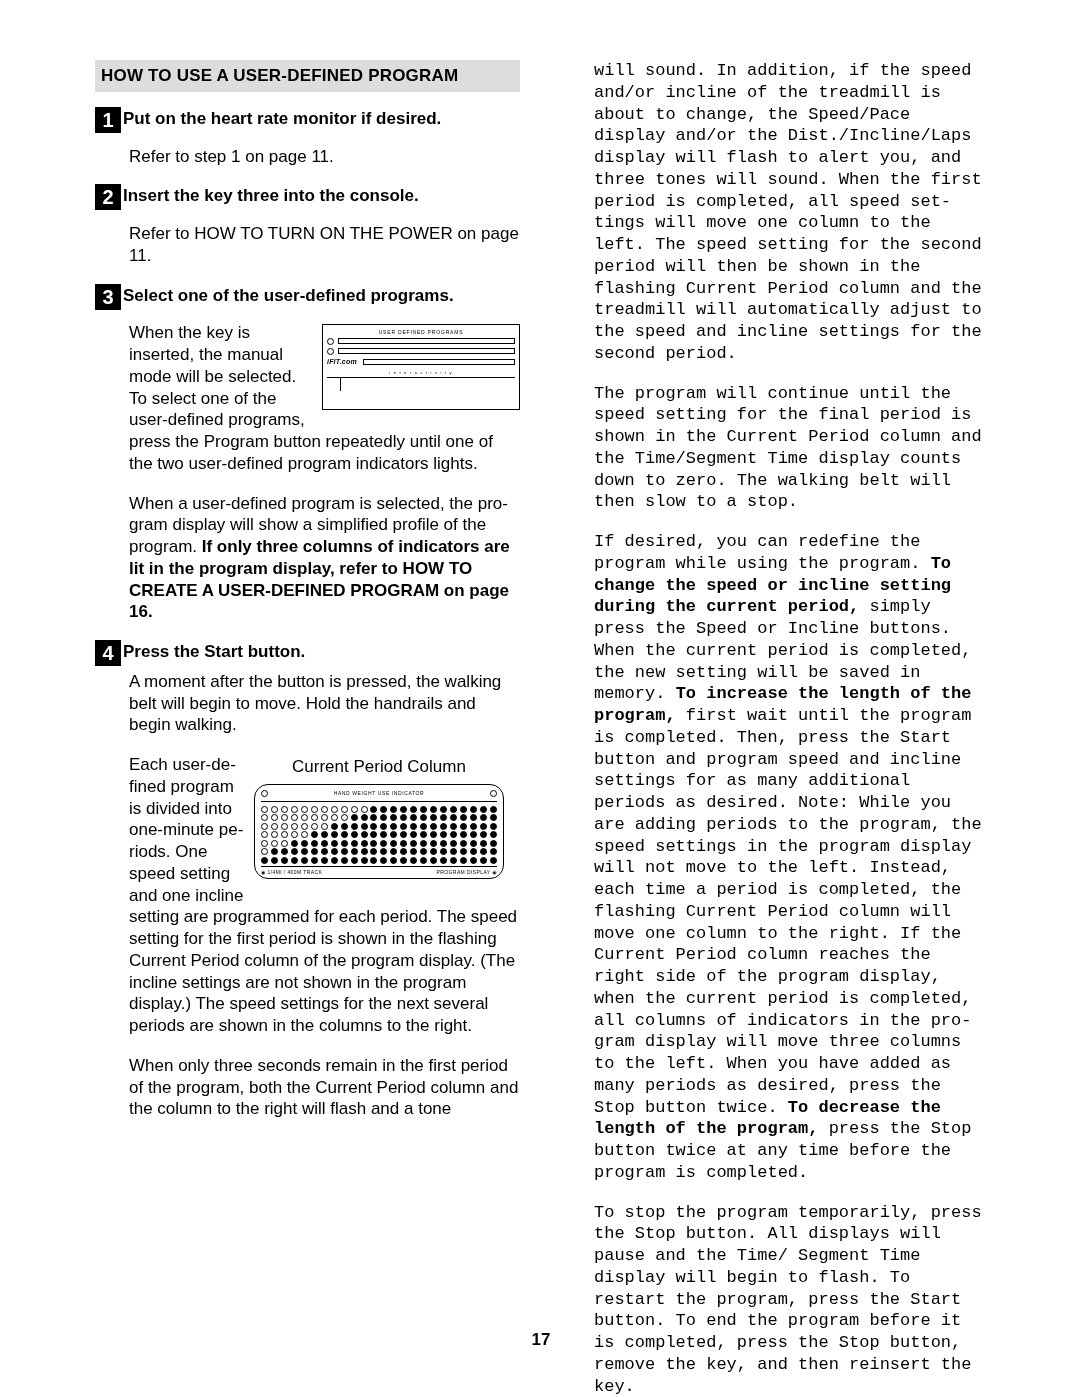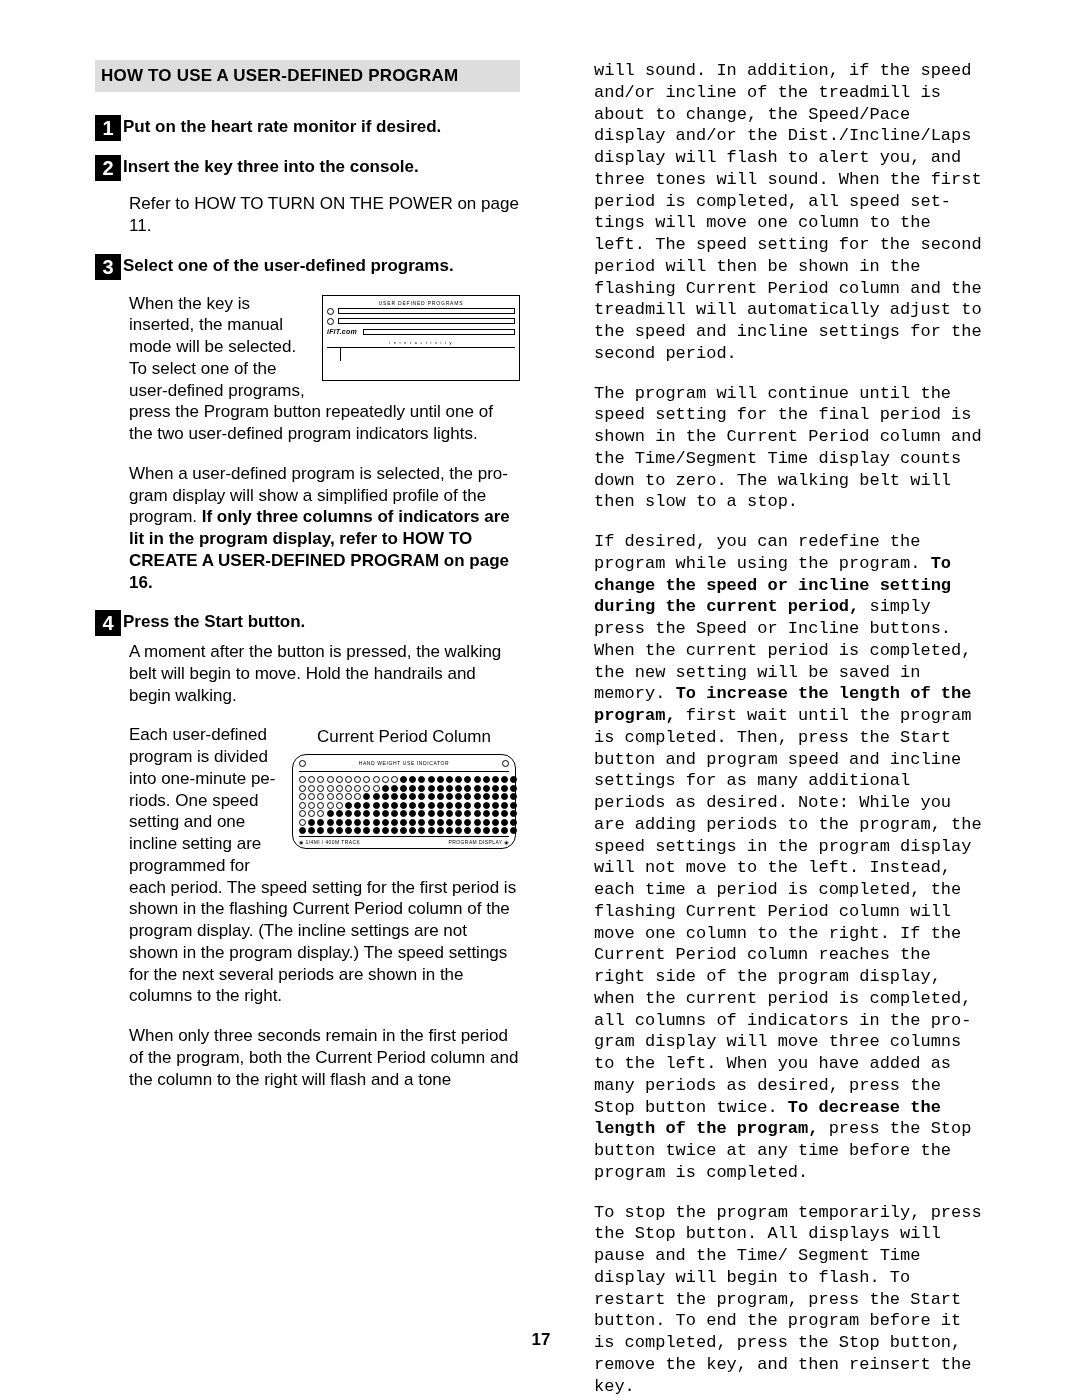--- a/index.html
+++ b/index.html
@@ -20,21 +20,21 @@
     }
     .col {
       flex: 1;
       min-width: 0;
     }
     .section-title {
       background: #ddd;
       font-weight: bold;
       font-size: 17px;
       padding: 5px 6px;
-      margin-bottom: 24px;
+      margin-bottom: 16px;
       letter-spacing: 0.2px;
     }
     .step {
       margin-bottom: 18px;
       position: relative;
     }
     .stepnum {
       position: absolute;
       left: 0;
       top: -1px;
@@ -80,22 +80,22 @@
     .fig1 .row { display: flex; align-items: center; gap: 4px; margin-bottom: 3px; }
     .fig1 .dot { width: 7px; height: 7px; border: 1px solid #000; border-radius: 50%; }
     .fig1 .bar { flex: 1; height: 6px; border: 1px solid #000; }
     .fig1 .ifit { font-size: 7px; font-style: italic; font-weight: bold; letter-spacing: 0.2px; margin-right: 2px; }
     .fig1 .sub { font-size: 4px; letter-spacing: 1.2px; }
     .fig1 .baseline { border-top: 1px solid #000; margin-top: 2px; height: 14px; display:flex; align-items:flex-start; }
     .fig1 .baseline .stub { width:14px; height:100%; border-right:1px solid #000; }
 
     .fig2box {
       float: right;
-      width: 224px;
-      margin: 2px 4px 6px 10px;
+      width: 250px;
+      margin: 2px 16px 6px 10px;
     }
     .fig2caption {
       text-align: center;
       font-size: 17px;
       margin-bottom: 6px;
     }
     .fig2 {
       border: 1.5px solid #000;
       border-radius: 14px;
       padding: 5px 6px 3px 6px;
@@ -150,20 +150,23 @@
 
 <div class="columns">
 
   <div class="col">
 
     <div class="section-title">HOW TO USE A USER-DEFINED PROGRAM</div>
 
     <div class="step">
       <div class="stepnum">1</div>
       <div class="step-head">Put on the heart rate monitor if desired.</div>
+      <div class="step-body">
+        <div class="p">Refer to step 1 on page 11.</div>
+      </div>
     </div>
 
     <div class="step">
       <div class="stepnum">2</div>
       <div class="step-head">Insert the key three into the console.</div>
       <div class="step-body">
         <div class="p">Refer to HOW TO TURN ON THE POWER on page 11.</div>
       </div>
     </div>
 

